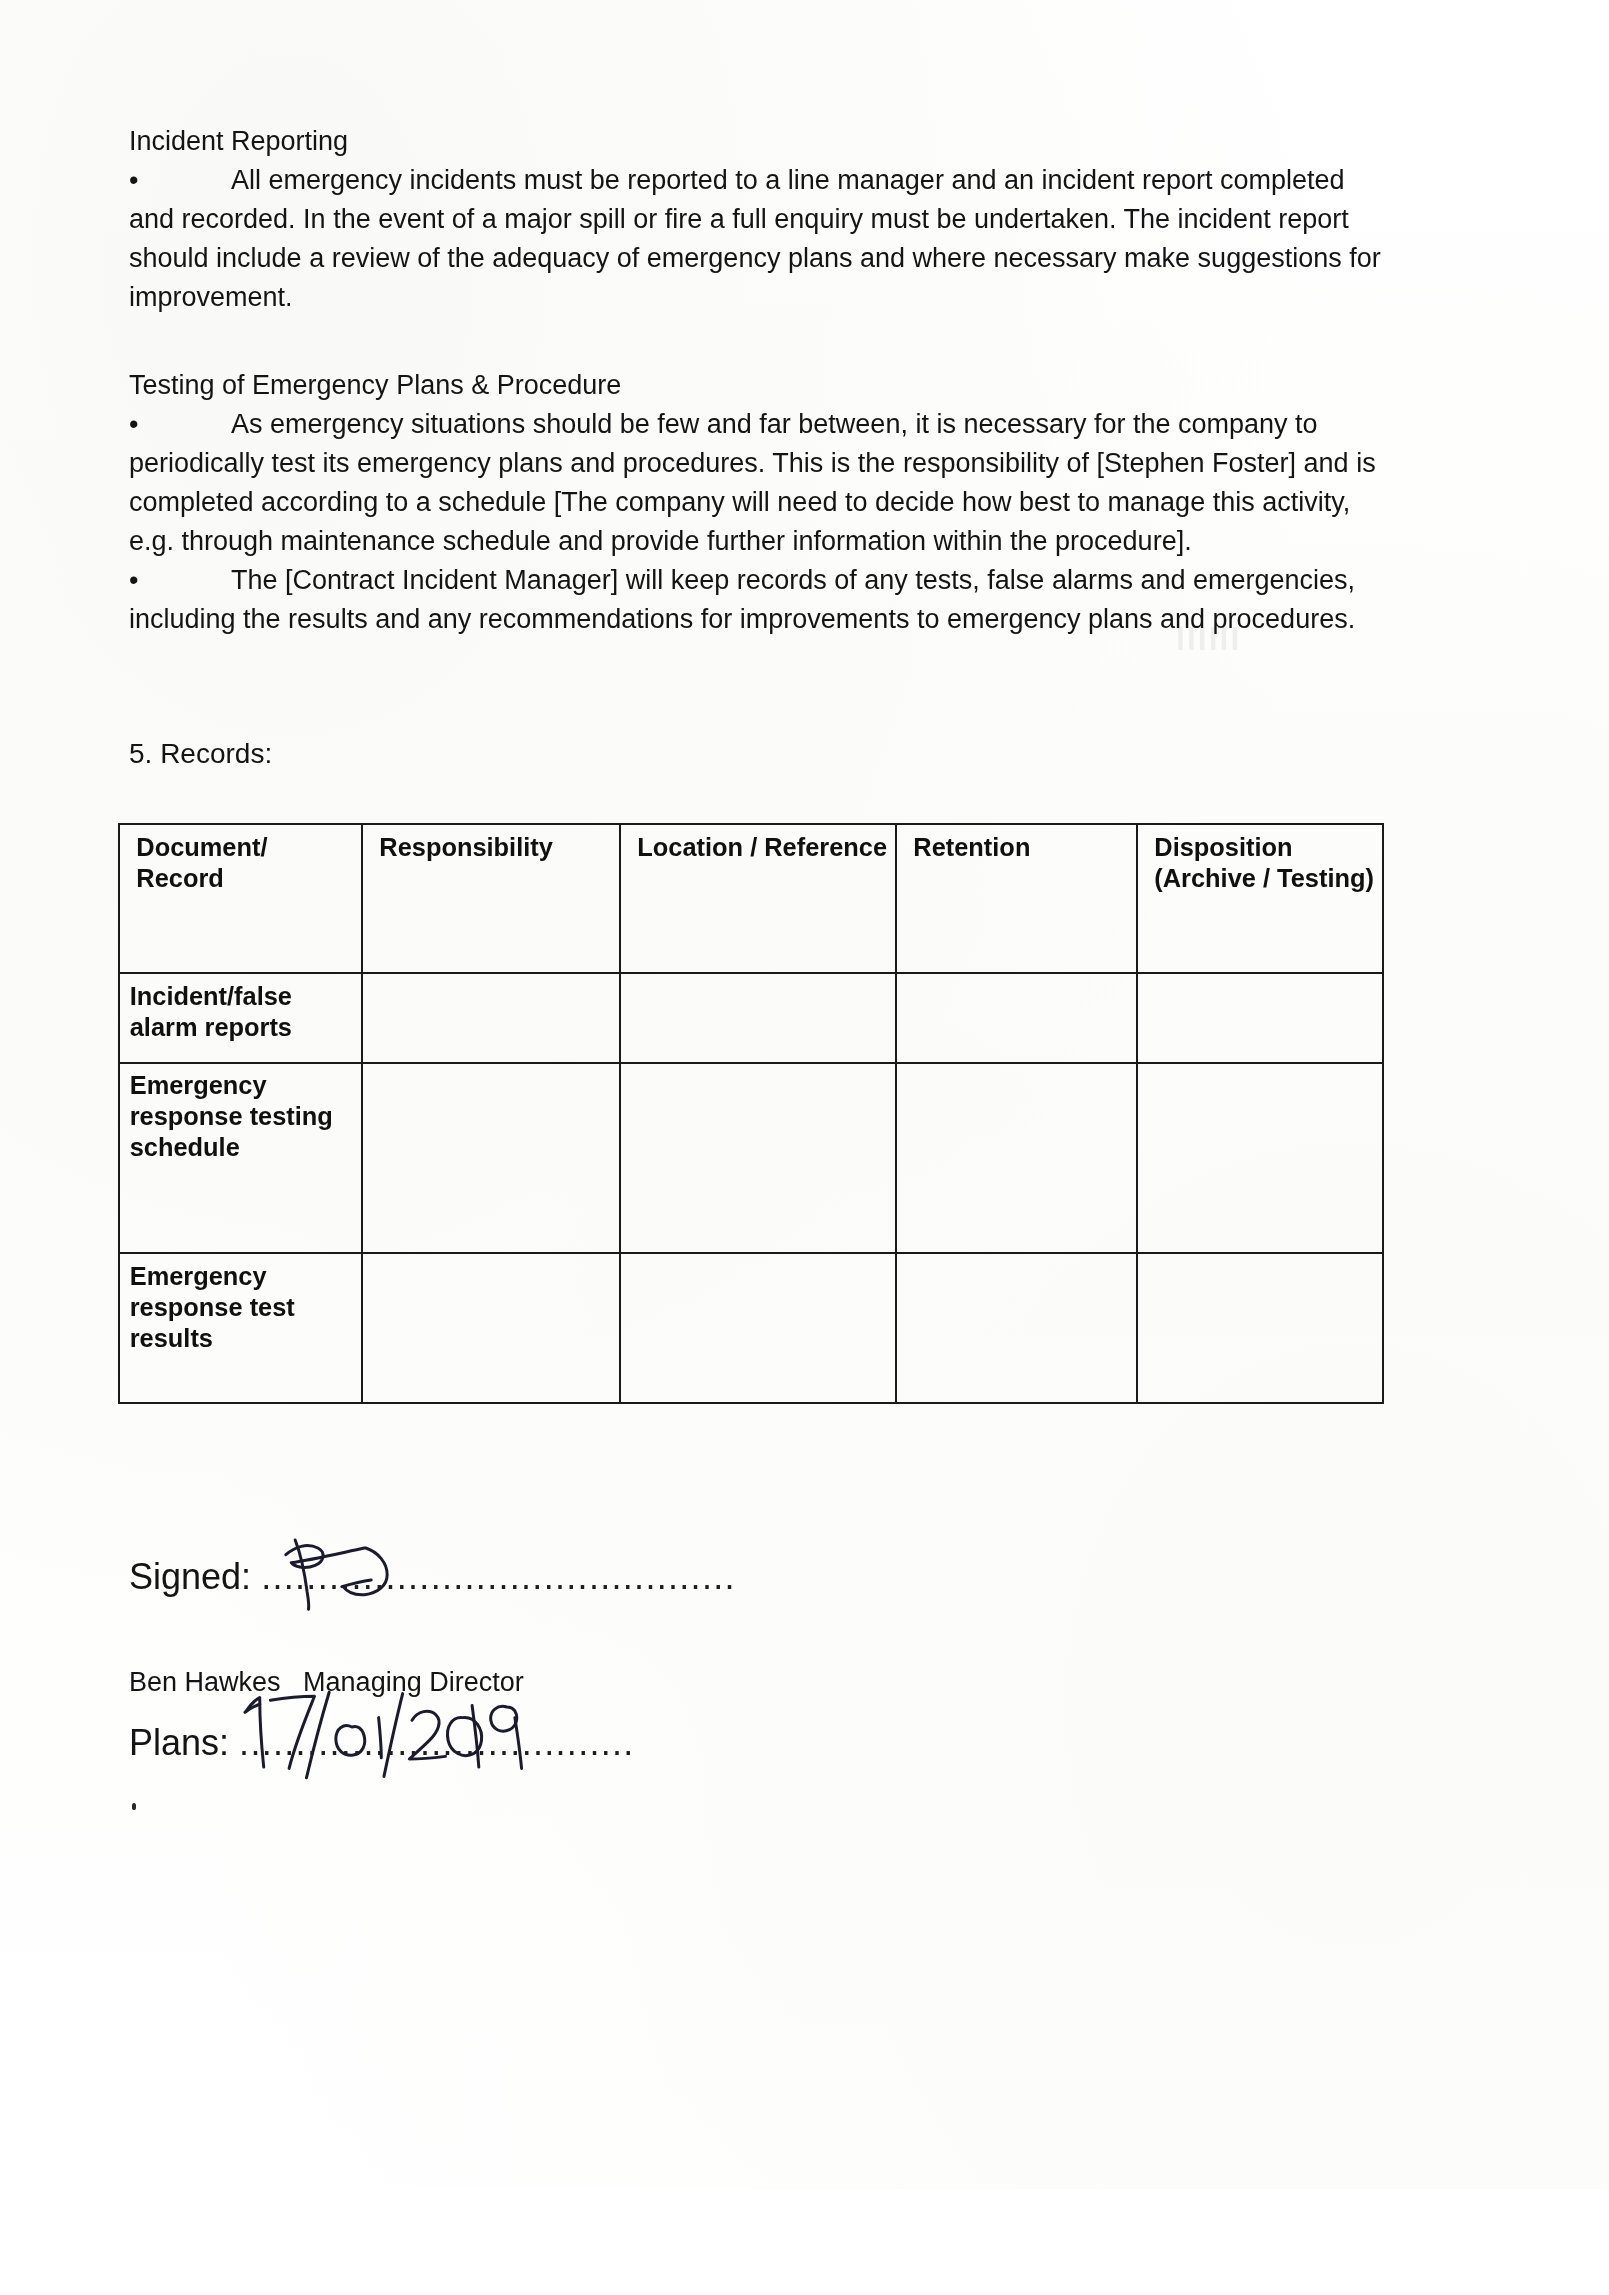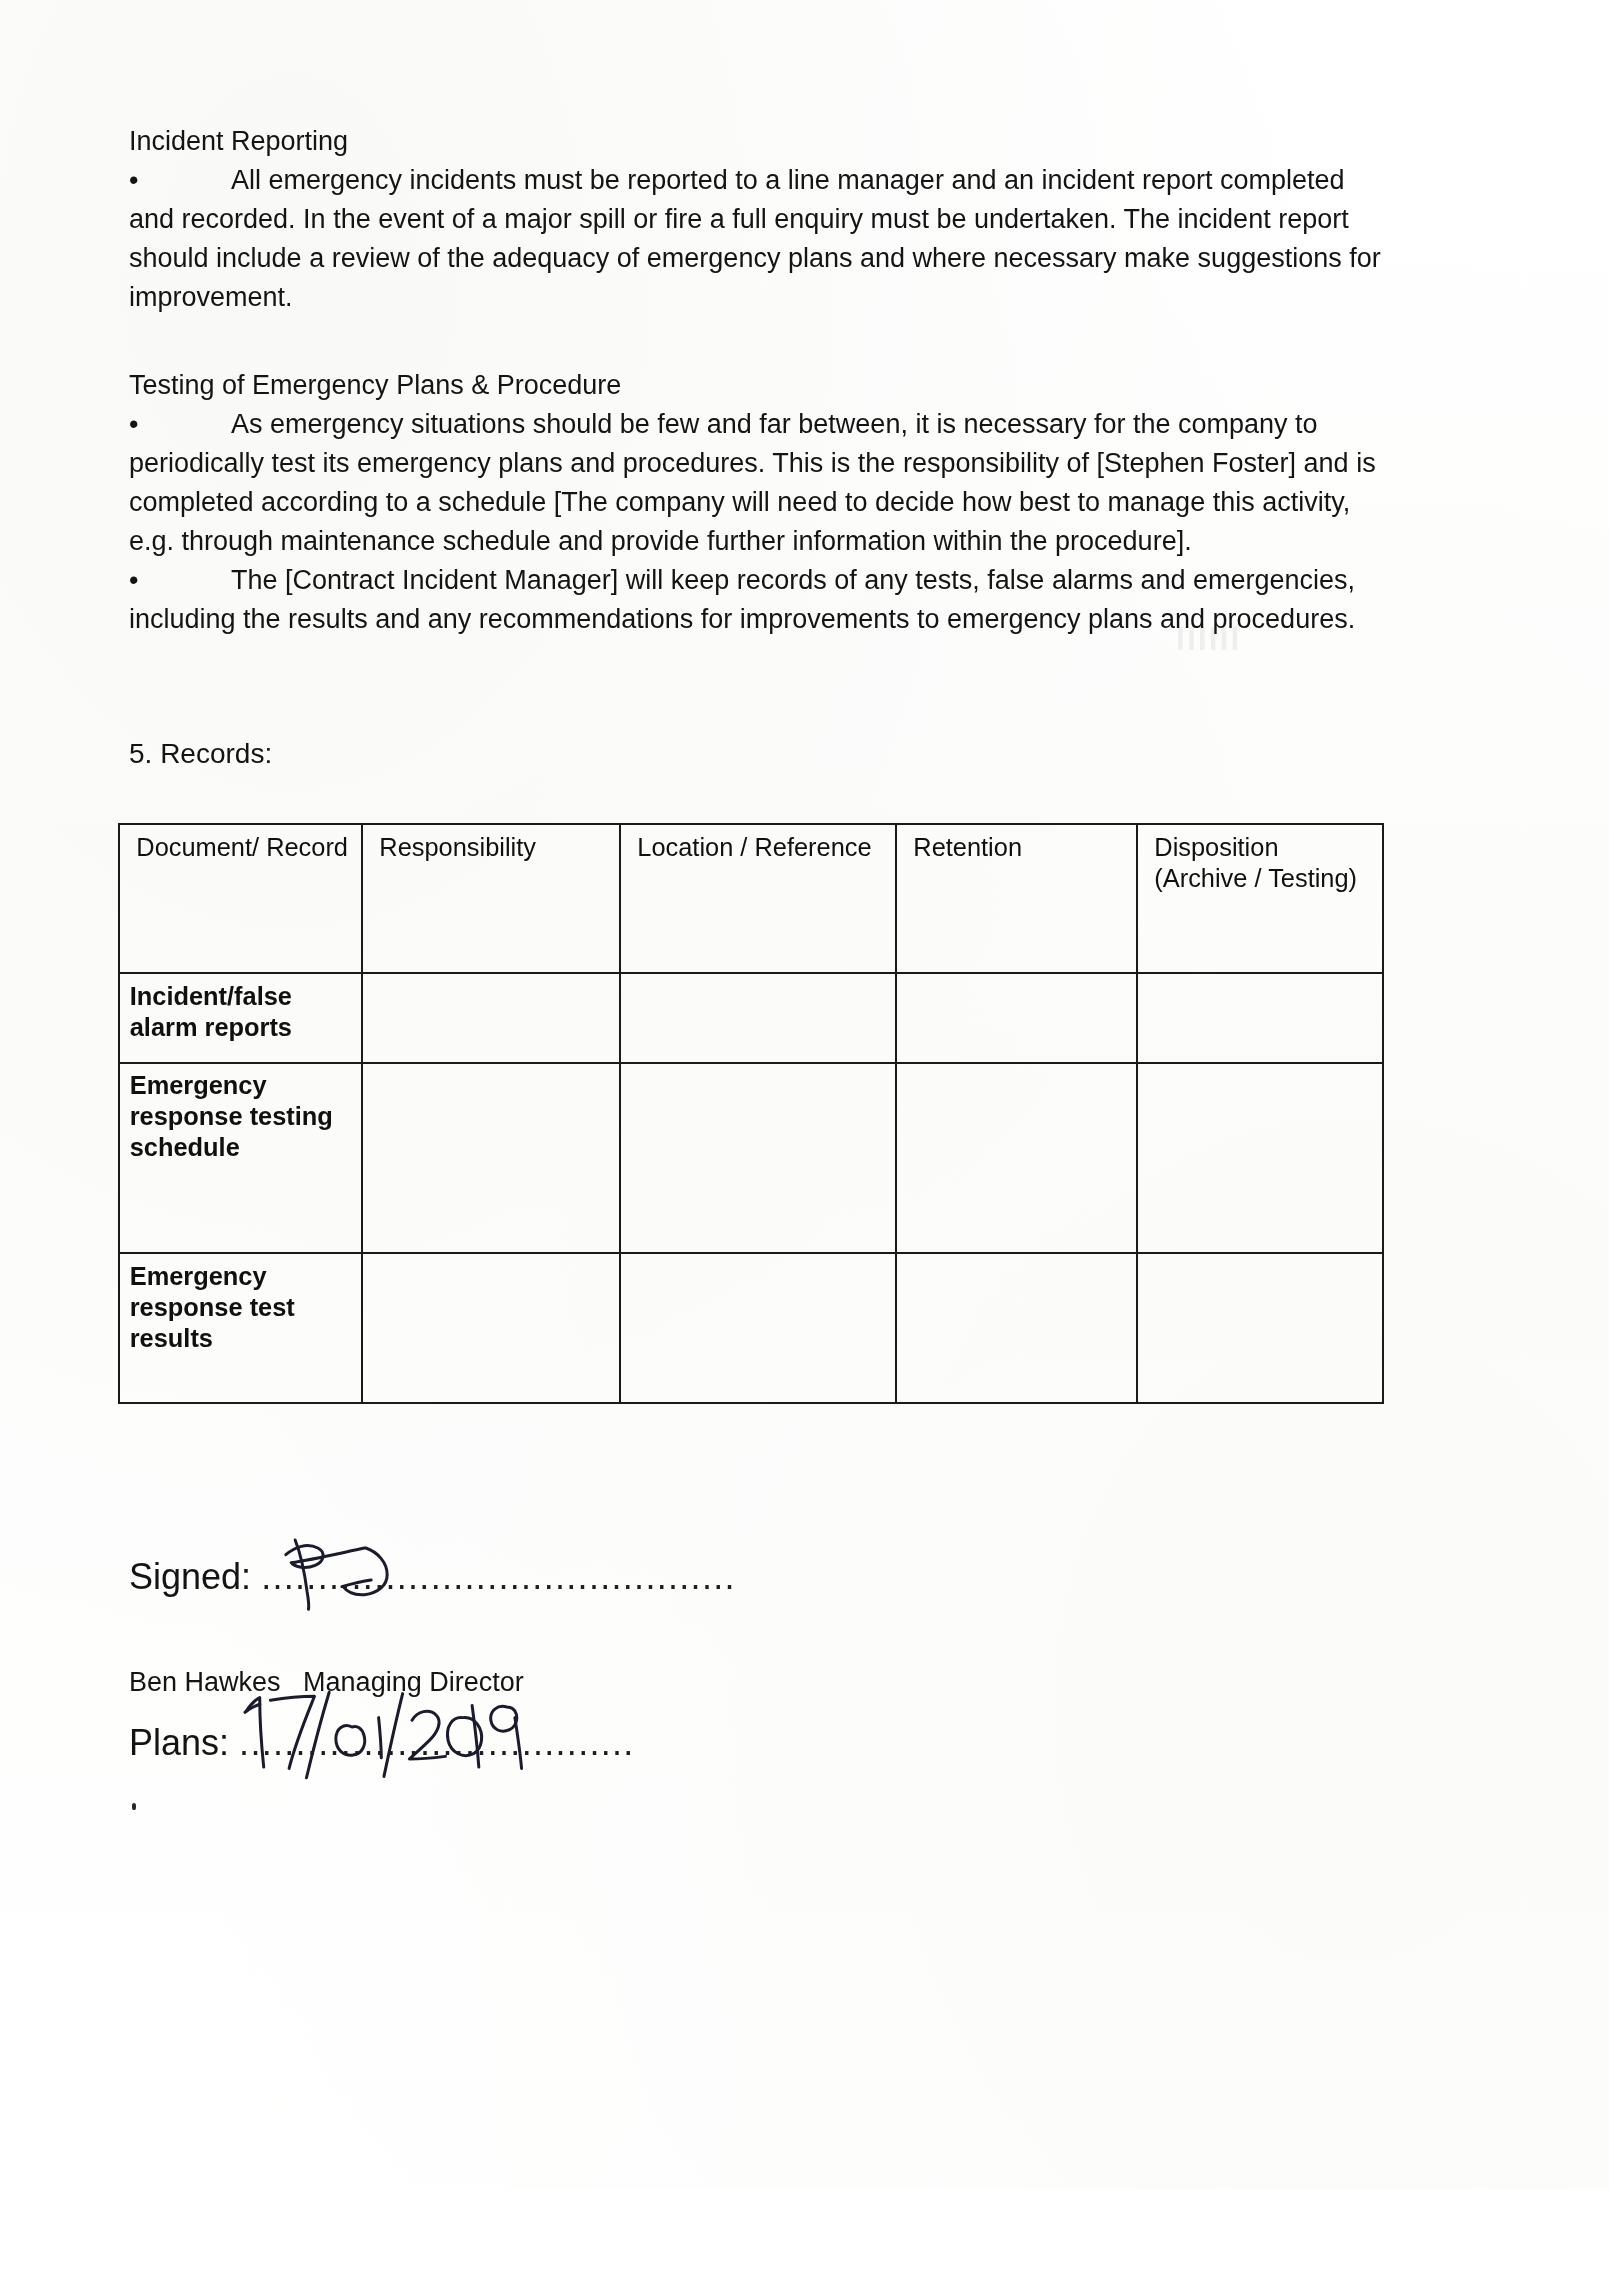--- a/index.html
+++ b/index.html
@@ -66,21 +66,21 @@
   table.records td {
     border: 2px solid #1a1a1a;
     vertical-align: top;
     padding: 6.7px 8px 6.7px 9.4px;
     font-size: 25.4px;
     line-height: 31px;
     font-weight: bold;
     color: #101010;
     text-align: left;
   }
-  table.records th { font-weight: normal; padding-left: 16px; }
+  table.records th { font-weight: bold; padding-left: 16px; }
   col.c1 { width: 243px; }
   col.c2 { width: 258px; }
   col.c3 { width: 276px; }
   col.c4 { width: 241px; }
   col.c5 { width: 246px; }
 
   tr.head-row th { height: 134px; }
   tr.r1 td { height: 74px; }
   tr.r2 td { height: 175px; }
   tr.r3 td { height: 134px; }

